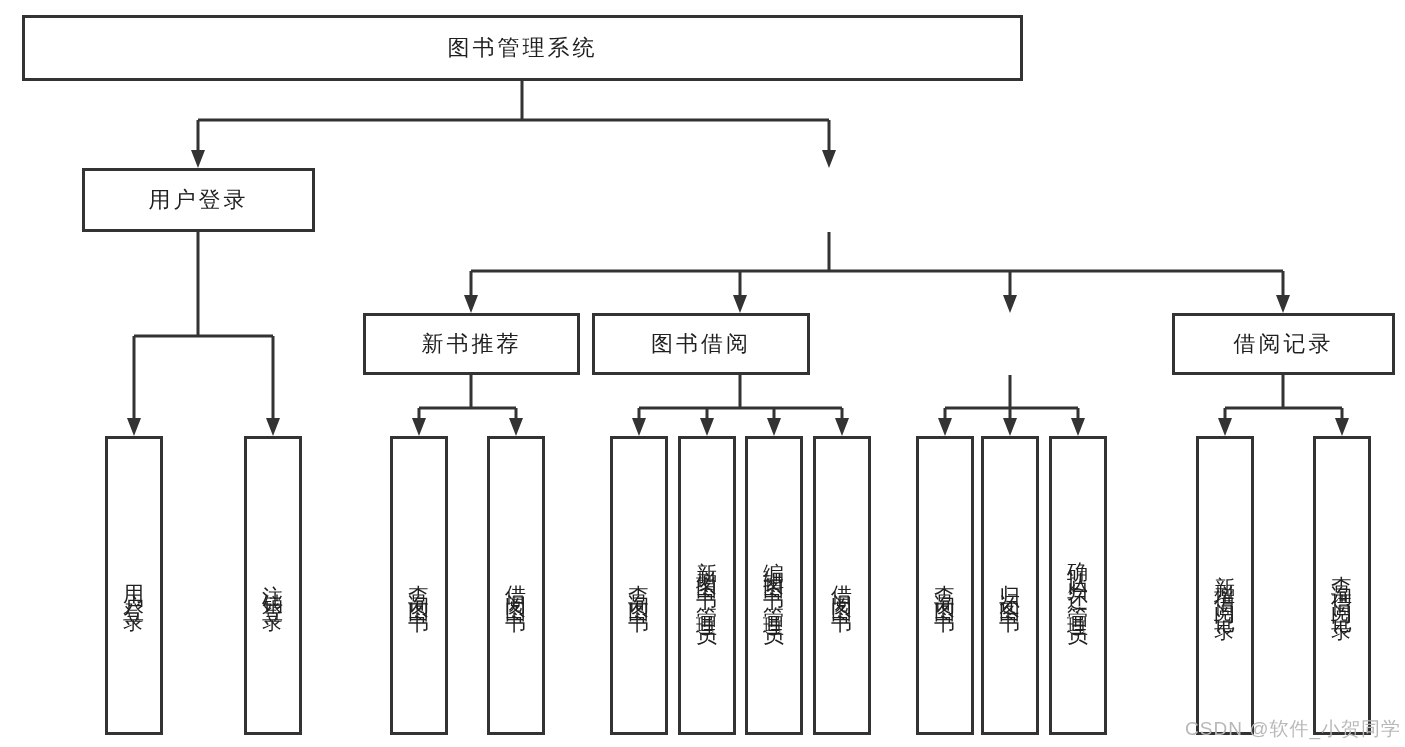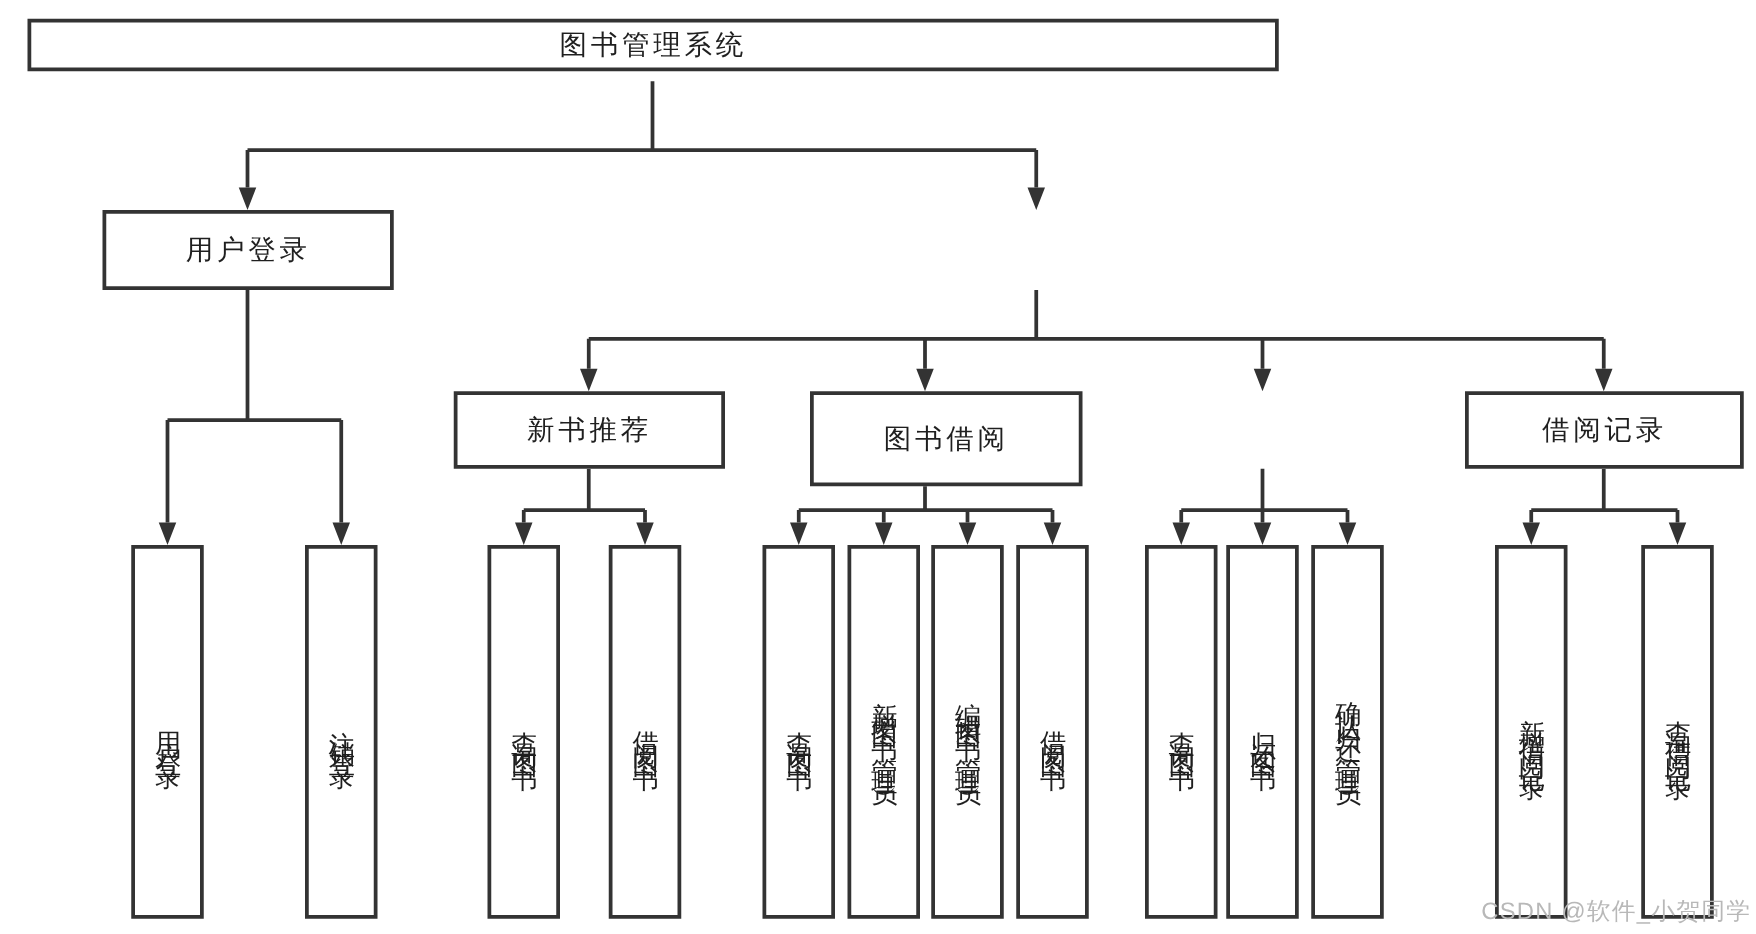--- a/index.html
+++ b/index.html
@@ -53,32 +53,32 @@
       M1003 295 L1017 295 L1010 313 Z  M1276 295 L1290 295 L1283 313 Z
       M127 418 L141 418 L134 436 Z  M266 418 L280 418 L273 436 Z
       M412 418 L426 418 L419 436 Z  M509 418 L523 418 L516 436 Z
       M632 418 L646 418 L639 436 Z  M700 418 L714 418 L707 436 Z
       M767 418 L781 418 L774 436 Z  M835 418 L849 418 L842 436 Z
       M938 418 L952 418 L945 436 Z  M1003 418 L1017 418 L1010 436 Z
       M1071 418 L1085 418 L1078 436 Z
       M1218 418 L1232 418 L1225 436 Z  M1335 418 L1349 418 L1342 436 Z"></path>
   </svg>
 
-  <div class="node h" style="left:22px;top:15px;width:1001px;height:42px">
+  <div class="node h" style="left:22px;top:15px;width:1001px;height:66px">
     <span>图书管理系统</span>
   </div>
 
   <div class="node h" style="left:82px;top:168px;width:233px;height:64px">
     <span>用户登录</span>
   </div>
 
   <div class="node h" style="left:363px;top:313px;width:217px;height:62px">
     <span>新书推荐</span>
   </div>
-  <div class="node h" style="left:648px;top:313px;width:218px;height:76px">
+  <div class="node h" style="left:592px;top:313px;width:218px;height:62px">
     <span>图书借阅</span>
   </div>
   <div class="node h" style="left:1172px;top:313px;width:223px;height:62px">
     <span>借阅记录</span>
   </div>
 
   <div class="node leaf" style="left:105px;top:436px;width:58px;height:299px">
     <span>用户登录</span>
   </div>
   <div class="node leaf" style="left:244px;top:436px;width:58px;height:299px">

